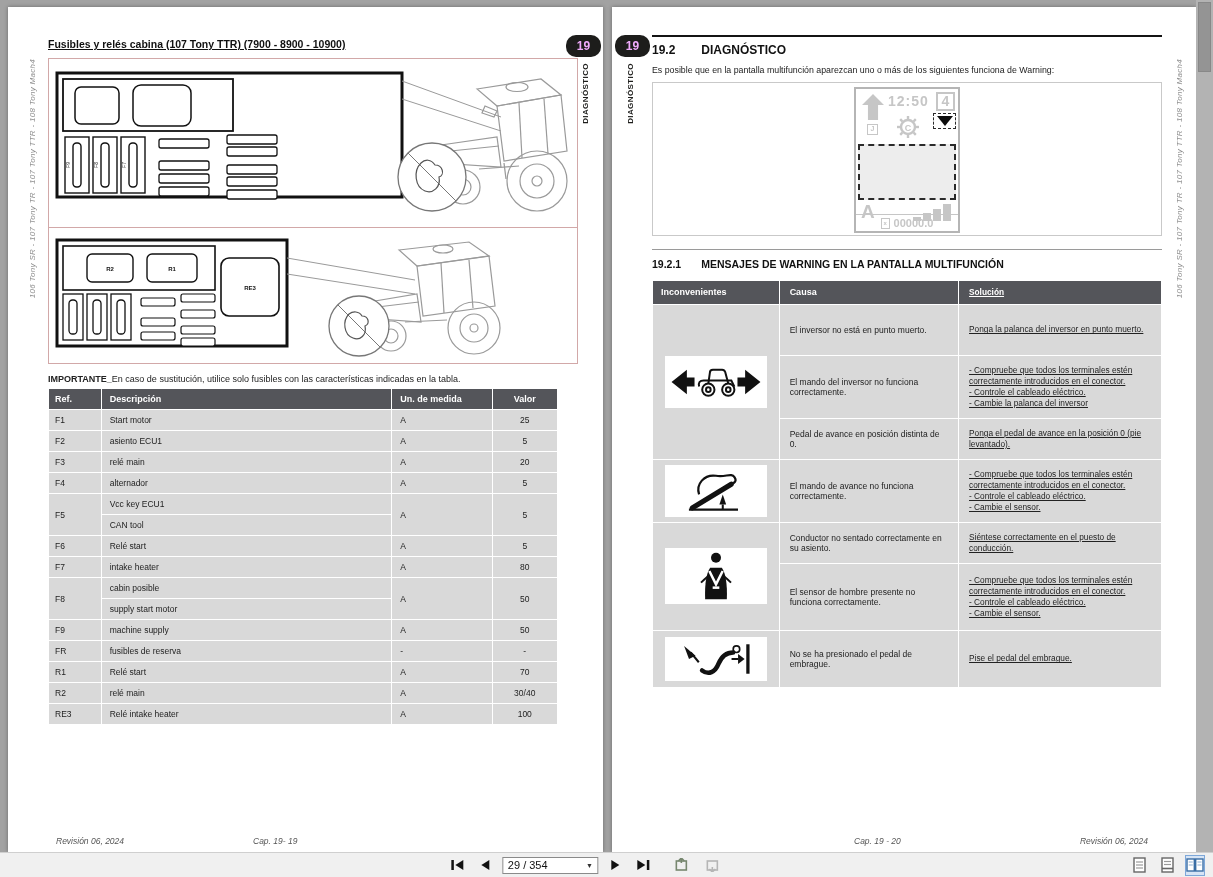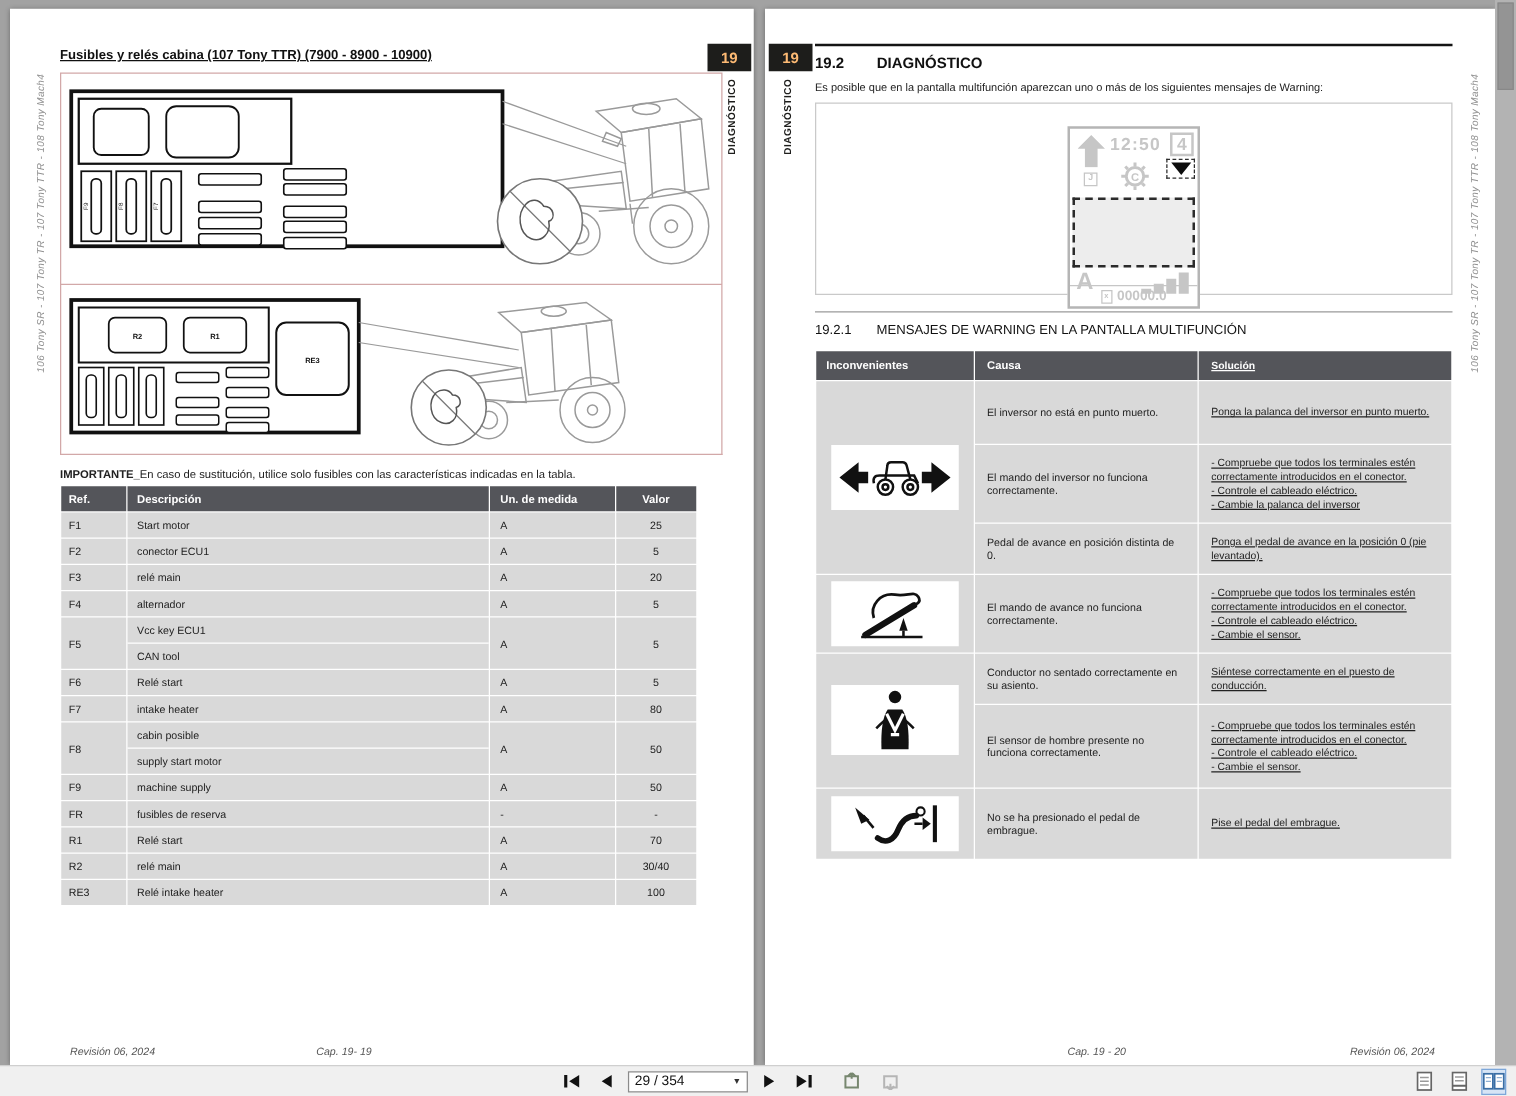--- a/index.html
+++ b/index.html
@@ -19,21 +19,21 @@
   .tb-btn { width:22px; height:19px; display:flex; align-items:center; justify-content:center; background:transparent; border:none; cursor:pointer; }
   .page-combo { width:96px; height:17px; background:#fff; border:1px solid #8a8a8a; display:flex; align-items:center; font-size:11px; color:#111; padding-left:5px; cursor:pointer; }
   .page-combo .caret { margin-left:auto; padding-right:4px; font-size:7px; color:#333; }
   .hist-icons { display:flex; gap:9px; margin-left:10px; }
   .view-cluster { position:absolute; right:8px; display:flex; align-items:center; gap:8px; }
   .view-btn { width:20px; height:21px; display:flex; align-items:center; justify-content:center; border:1px solid transparent; background:transparent; cursor:pointer; }
   .view-btn.selected { background:#d6e4f5; border:1px solid #7da7d9; }
 
   
   .vtext { position:absolute; writing-mode:vertical-rl; transform:rotate(180deg); font-style:italic; color:#8f8f8f; font-size:8px; letter-spacing:.3px; white-space:nowrap; }
-  .chapter-tab { position:absolute; width:35px; height:22px; background:#1d1d1b; color:#fdba74; font-weight:bold; font-size:12px; display:flex; align-items:center; justify-content:center; }
+  .chapter-tab { position:absolute; width:35px; height:22px; background:#1d1d1b; color:#f0abfc; font-weight:bold; font-size:12px; display:flex; align-items:center; justify-content:center;border-radius:10px; }
   .chapter-tab-label { position:absolute; writing-mode:vertical-rl; transform:rotate(180deg); font-weight:bold; font-size:8px; color:#1d1d1b; letter-spacing:.4px; }
   .page-footer { position:absolute; bottom:16px; left:0; right:0; font-size:8.5px; font-style:italic; color:#555; }
   .page-footer span { position:absolute; white-space:nowrap; }
 
   
   .lp-content { position:absolute; left:40px; top:31px; width:530px; }
   .lp-title { font-size:10.5px; font-weight:bold; color:#111; text-decoration:underline; margin-bottom:8px; }
   .fig-cell { border:1px solid #d2a8a8; background:#fff; }
   .fig-cell + .fig-cell { border-top:none; }
   .importante { font-size:9px; color:#222; margin:10px 0 4px 0; }
@@ -50,31 +50,31 @@
   .fuse-table th.c-val { text-align:center; }
   .fuse-table .subrow { padding:5px 8px; }
   .fuse-table .subrow.top { border-top:1.5px solid #fff; }
 
   
   .rp-content { position:absolute; left:40px; top:28px; width:510px; }
   .rule-thick { border-top:2.5px solid #141414; margin-bottom:6px; }
   .h-sec { display:flex; gap:26px; font-size:12px; font-weight:bold; color:#111; margin-bottom:8px; }
   .intro { font-size:8.8px; color:#222; margin-bottom:7px; }
   .mfd-figure { border:1px solid #c9c9c9; height:154px; padding:3px; }
-  .h-subsec { display:flex; gap:20px; font-size:10.5px; font-weight:normal; color:#111; border-top:1px solid #9a9a9a; padding-top:8px; margin-top:13px; margin-bottom:10px;align-items:flex-end; }
+  .h-subsec { display:flex; gap:20px; font-size:10.5px; font-weight:bold; color:#111; border-top:1px solid #9a9a9a; padding-top:8px; margin-top:13px; margin-bottom:10px;align-items:flex-end; }
 
   .warning-table { width:510px; }
   .warning-table th { font-size:9.5px; padding:9px 10px; }
   .warning-table .c-icon { width:126px; text-align:center; }
   .warning-table .c-causa { width:180px; padding:6px 10px; }
   .warning-table .c-sol { width:204px; padding:6px 10px; white-space:pre-line; font-size:8.3px; line-height:1.32;text-decoration:underline; }
   .icon-box { width:102px; background:#fff; margin:0 auto; display:flex; align-items:center; justify-content:center; }
 
   
-  .mfd { width:106px; height:146px; border:2px solid #b5b5b5; position:relative; background:#fff; margin:15px auto; color:#c6c6c6; }
+  .mfd { width:106px; height:146px; border:2px solid #b5b5b5; position:relative; background:#fff; margin:1px auto; color:#c6c6c6; }
   .mfd .arrow-up { position:absolute; left:6px; top:5px; width:22px; height:26px; background:#c6c6c6;
     clip-path:polygon(50% 0,100% 42%,73% 42%,73% 100%,27% 100%,27% 42%,0 42%); }
   .mfd .time { position:absolute; left:32px; top:4px; font-weight:bold; font-size:14px; letter-spacing:1px; }
   .mfd .gearbox { position:absolute; right:3px; top:3px; width:19px; height:19px; border:2px solid #c6c6c6; font-weight:bold; font-size:14px; text-align:center; line-height:15px; }
   .mfd .jbox { position:absolute; left:11px; top:35px; width:11px; height:11px; border:1.5px solid #c6c6c6; font-size:7px; line-height:8px; text-align:center; font-weight:bold; }
   .mfd .gearwheel { position:absolute; left:40px; top:26px; }
   .mfd .tribox { position:absolute; right:2px; top:24px; width:23px; height:16px; border:1.5px dashed #2b2b2b; display:flex; align-items:center; justify-content:center; }
   .mfd .tri { width:0; height:0; border-left:8px solid transparent; border-right:8px solid transparent; border-top:10px solid #0d0d0d; }
   .mfd .dashed-rect { position:absolute; left:2px; right:2px; top:55px; height:56px; border:2px dashed #2b2b2b; background:#ededed; }
   .mfd .mode { position:absolute; left:5px; top:112px; font-size:19px; font-weight:bold; }
@@ -230,21 +230,21 @@
               <td class="c-ref">F1</td>
               <td class="c-desc">
                 <div class="subrow">Start motor</div>
               </td>
               <td class="c-unit">A</td>
               <td class="c-val">25</td>
             </tr>
             <tr>
               <td class="c-ref">F2</td>
               <td class="c-desc">
-                <div class="subrow">conector ECU1</div>
+                <div class="subrow">asiento ECU1</div>
               </td>
               <td class="c-unit">A</td>
               <td class="c-val">5</td>
             </tr>
             <tr>
               <td class="c-ref">F3</td>
               <td class="c-desc">
                 <div class="subrow">relé main</div>
               </td>
               <td class="c-unit">A</td>
@@ -346,21 +346,21 @@
     <div class="chapter-tab" style="left:3px; top:28px;">19</div>
     <div class="chapter-tab-label" style="left:14px; top:56px;">DIAGNÓSTICO</div>
     <div class="vtext" style="right:12px; top:52px;">106 Tony SR - 107 Tony TR - 107 Tony TTR - 108 Tony Mach4</div>
 
     <div class="rp-content">
       <div class="rule-thick"></div>
       <div class="h-sec">
         <span>19.2</span>
         <span>DIAGNÓSTICO</span>
       </div>
-      <p class="intro">Es posible que en la pantalla multifunción aparezcan uno o más de los siguientes mensajes de Warning:</p>
+      <p class="intro">Es posible que en la pantalla multifunción aparezcan uno o más de los siguientes funciona de Warning:</p>
 
       <div class="mfd-figure">
         <div class="mfd">
           <div class="arrow-up"></div>
           <div class="time">12:50</div>
           <div class="gearbox">4</div>
           <div class="jbox">J</div>
           <svg class="gearwheel" width="24" height="24" viewBox="0 0 24 24">
             <circle cx="12" cy="12" r="7" fill="none" stroke="#c6c6c6" stroke-width="2.4"></circle>
             <g stroke="#c6c6c6" stroke-width="2.4">

